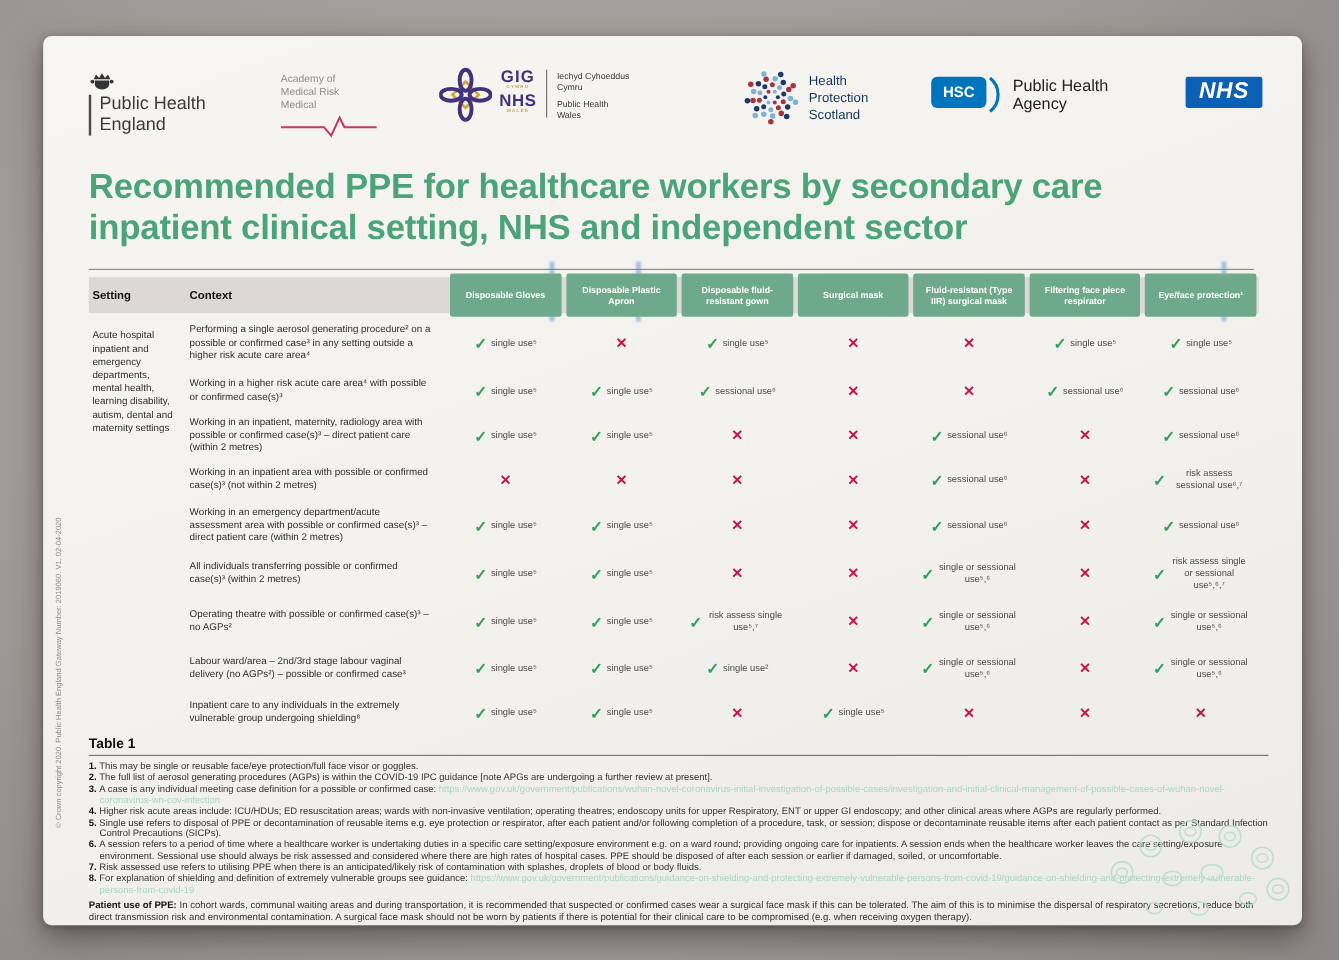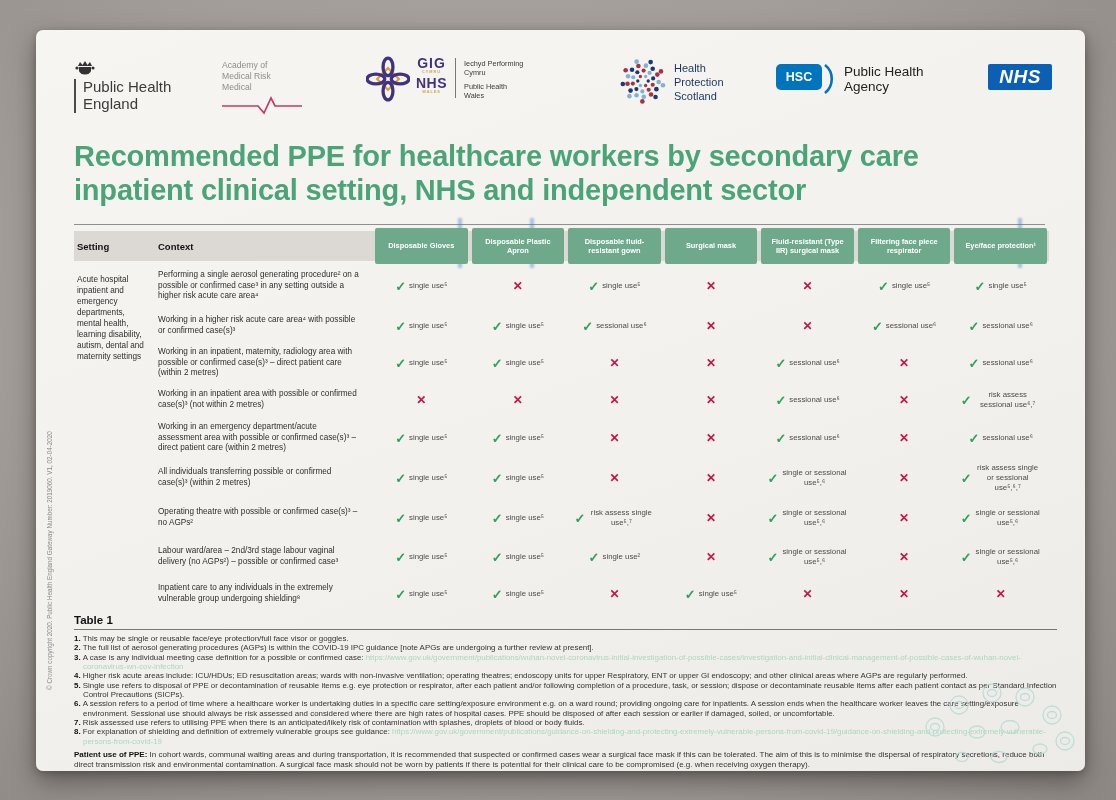--- a/index.html
+++ b/index.html
@@ -14,21 +14,21 @@
     background:linear-gradient(160deg,#f7f5f2 0%,#f3f1ee 55%,#edebe7 100%);
     border-radius:7px;
     box-shadow:0 10px 26px rgba(40,35,32,.5), 0 2px 6px rgba(40,35,32,.3);
   }
   
   .logos{position:absolute;left:0;top:22px;width:100%;height:86px;}
   .logo{position:absolute;display:flex;align-items:flex-start;}
   .phe{left:38px;top:8px;display:block;}
   .phe-text{border-left:2px solid #4a4a4a;padding-left:7px;margin-top:2px;
     font-size:15px;color:#3b3b3b;line-height:1.12;font-weight:500;}
-  .aomrc{left:186px;top:8px;display:block;}
+  .aomrc{left:198px;top:8px;display:block;}
   .aomrc-text{font-size:8.6px;color:#8d8d8d;line-height:1.3;}
   .wales{left:330px;top:4px;}
   .wales-mid{margin-left:6px;text-align:center;color:#41327e;font-weight:bold;line-height:1;}
   .wales-gig{font-size:14px;letter-spacing:1px;}
   .wales-sm{font-size:3.8px;color:#caa53f;letter-spacing:1px;margin:1px 0;}
   .wales-nhs{font-size:14px;letter-spacing:.5px;}
   .wales-div{width:1px;background:#777;height:40px;margin:2px 8px 0 8px;}
   .wales-right{font-size:7.3px;color:#3a3a3a;line-height:1.3;margin-top:3px;}
   .wales-right .w2{margin-bottom:4px;}
   .hps{left:584px;top:6px;}
@@ -121,21 +121,21 @@
         <ellipse cx="31" cy="20" rx="8" ry="4.5" stroke="#41327e" stroke-width="3" fill="none"></ellipse>
       </svg>
       <div class="wales-mid">
         <div class="wales-gig">GIG</div>
         <div class="wales-sm">CYMRU</div>
         <div class="wales-nhs">NHS</div>
         <div class="wales-sm">WALES</div>
       </div>
       <div class="wales-div"></div>
       <div class="wales-right">
-        <div>Iechyd Performing</div>
+        <div>Iechyd Cyhoeddus</div>
         <div class="w2">Cymru</div>
         <div>Public Health</div>
         <div>Wales</div>
       </div>
     </div>
 
     <div class="logo hps">
       <svg id="hps-dots" width="46" height="46" viewBox="0 0 44 44">
           <circle cx="27.0" cy="22.0" r="1.6" fill="#1b3a6b"></circle>
           <circle cx="24.5" cy="26.3" r="1.6" fill="#a83240"></circle>

